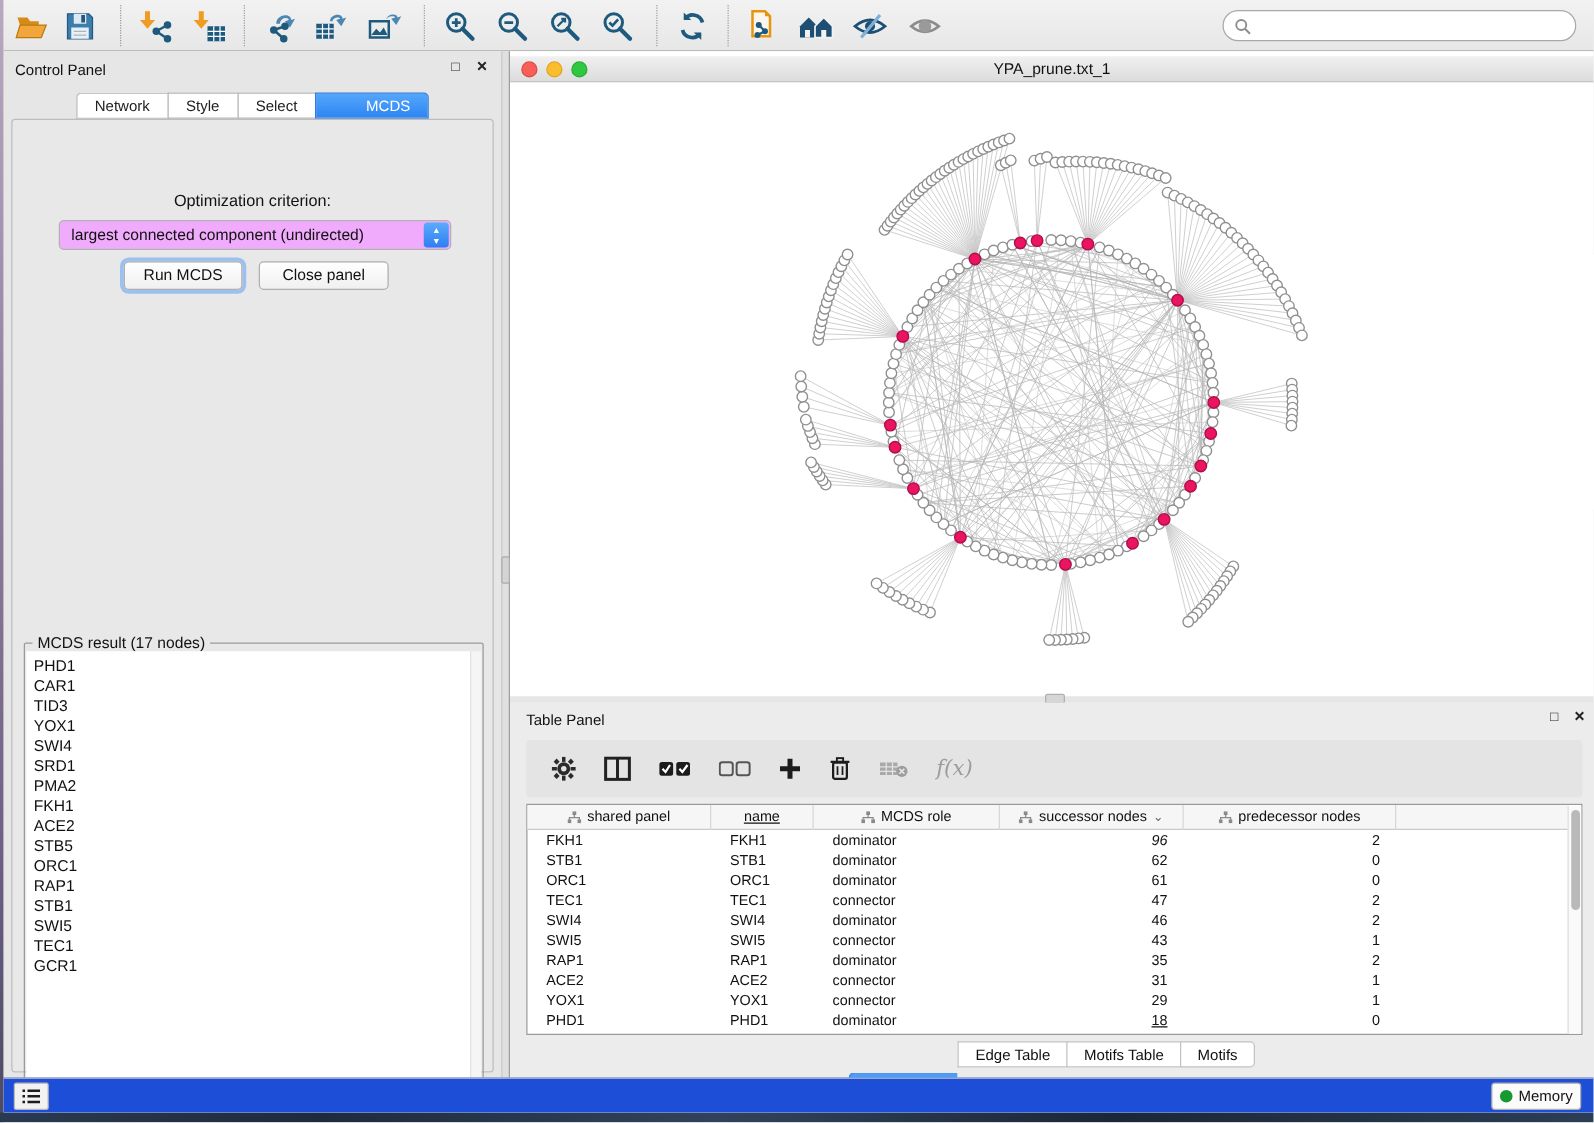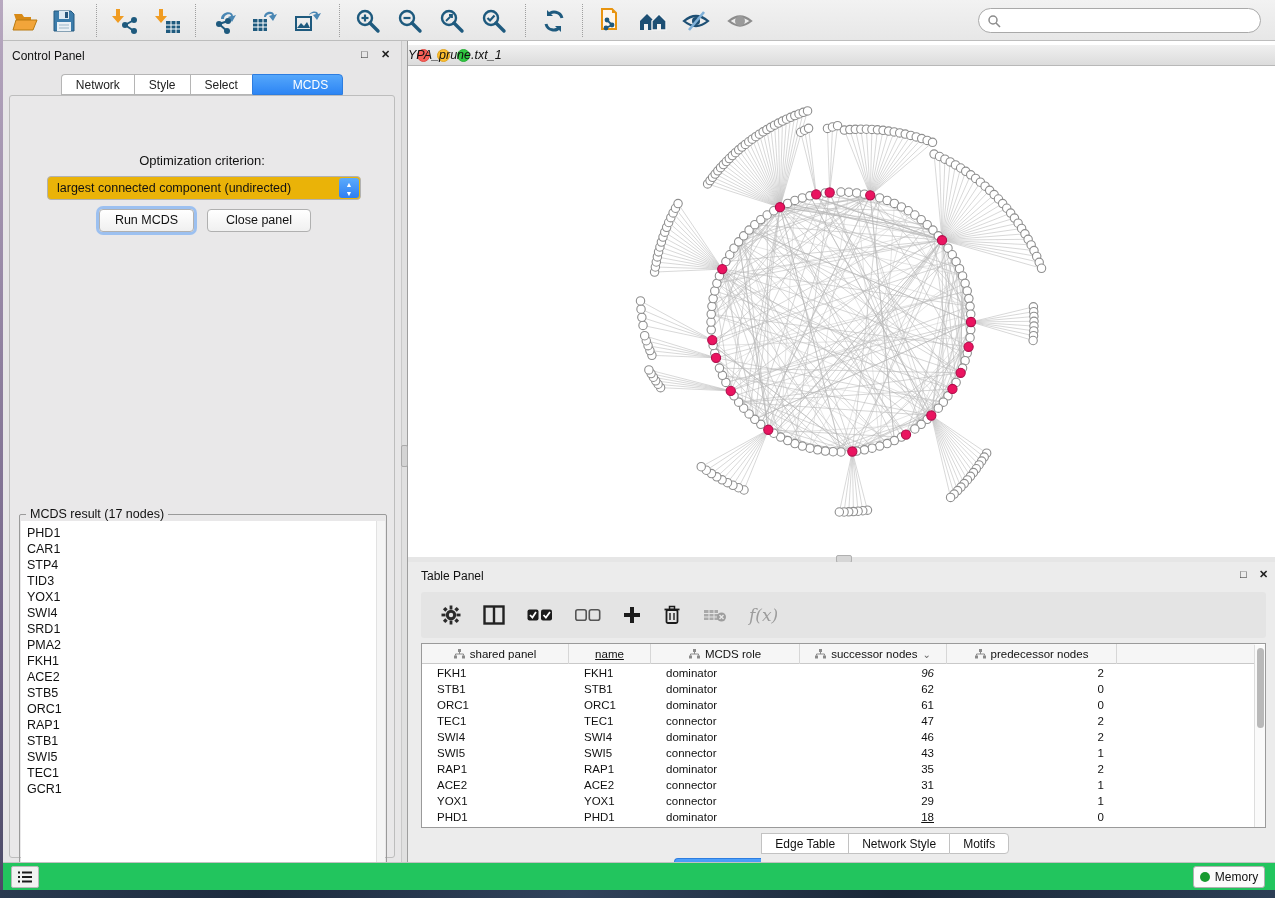--- a/index.html
+++ b/index.html
@@ -29,21 +29,21 @@
   .winbtn { position:absolute; top:7px; font-size:11px; color:#222; cursor:default; line-height:12px; }
   #cp-tabs { position:absolute; left:0; top:33px; width:100%; height:21px; display:flex; justify-content:center; }
   .cp-tab { height:21px; padding:0 14px; font-size:12px; line-height:20px; background:#fff;
     border:1px solid #b5b5b5; border-right:none; color:#222; }
   .cp-tab:first-child { border-radius:4px 0 0 0; }
   .cp-tab:last-child { border-right:1px solid #b5b5b5; border-radius:0 4px 0 0; }
   .cp-tab.active { background:linear-gradient(#55a7fb,#2d85f4); color:#fff; border-color:#2d7de0;padding-left:40px; }
   #cp-content { position:absolute; left:6px; top:54px; width:386px; height:763px;
     border:1px solid #bdbdbd; border-radius:3px; background:#e9e8e9; }
   #opt-label { position:absolute; left:0; top:57px; width:100%; text-align:center; font-size:13px; color:#111; }
-  #criterion { position:absolute; left:37px; top:80px; width:314px; height:24px; background:#eab308;
+  #criterion { position:absolute; left:37px; top:80px; width:314px; height:24px; background:#f0abfc;
     border:1px solid #b2b2b2; border-radius:4px; font-size:12.5px; line-height:22px; padding-left:9px; color:#111; }
   #criterion .caps { position:absolute; right:1px; top:1px; width:20px; height:20px; border-radius:3px;
     background:linear-gradient(#5babfc,#2e7ef2); color:#fff; font-size:7px; line-height:9px; text-align:center; padding-top:2px; }
   .pbtn { position:absolute; top:113px; height:23px; background:linear-gradient(#ffffff,#f0f0f0);
     border:1px solid #b0b0b0; border-radius:4px; font-size:12.5px; color:#111; text-align:center; line-height:21px; }
   #btn-run { left:89px; width:95px; box-shadow:0 0 0 3px rgba(105,165,245,.6); }
   #btn-close { left:197px; width:104px; }
   #mcds-group { position:absolute; left:9px; top:418px; width:368px; height:367px; border:1px solid #9a9a9a; border-radius:2px; }
   #mcds-legend { position:absolute; left:6px; top:-8px; background:#e9e8e9; padding:0 4px; font-size:12.5px; color:#111; }
   #mcds-list { position:absolute; left:1px; top:6px; width:356px; height:357px; background:#fff;
@@ -53,21 +53,21 @@
 
   
   #vsplit { position:absolute; left:398px; top:41px; width:7px; height:821px; background:#e0e0e0; border-left:1px solid #c9c9c9; border-right:1px solid #9e9e9e; }
   #vsplit-handle { position:absolute; left:-1px; top:404px; width:7px; height:22px; background:#d4d4d4; border:1px solid #aaa; border-radius:2px; }
 
   
   #network-view { position:absolute; left:405px; top:41px; width:867px; height:520px; background:#fff; }
   #net-titlebar { position:absolute; left:0; top:4px; width:100%; height:21px;
     background:linear-gradient(#f0f0f0,#dcdcdc); border-bottom:1px solid #b8b8b8; }
   .light { position:absolute; top:4px; width:13px; height:13px; border-radius:50%; }
-  #net-title { position:absolute; width:100%; text-align:left; top:3px; font-size:12.5px; color:#111;font-style:italic; }
+  #net-title { position:absolute; width:100%; text-align:center; top:3px; font-size:12.5px; color:#111; }
   #net-canvas { position:absolute; left:0; top:25px; width:867px; height:495px; background:#fff; }
 
   
   #hsplit { position:absolute; left:405px; top:557px; width:867px; height:5px; background:#e6e6e6; }
   #hsplit-handle { position:absolute; left:428px; top:-2px; width:16px; height:8px; background:#d6d6d6; border:1px solid #b0b0b0; border-radius:2px; }
 
   
   #table-panel { position:absolute; left:405px; top:562px; width:867px; height:300px; background:#ececec; }
   #tp-title { position:absolute; left:13px; top:7px; font-size:12px; color:#111; }
   #tp-toolbar { position:absolute; left:13px; top:30px; width:845px; height:46px; background:#e4e4e4; border-radius:3px;
@@ -85,21 +85,21 @@
   .td.num { text-align:right; padding-right:13px; padding-left:0; }
   #tp-vscroll { position:absolute; right:0px; top:1px; width:11px; height:182px; background:#fafafa; border-left:1px solid #ddd; }
   #tp-vthumb { position:absolute; left:2px; top:3px; width:7px; height:80px; background:#b9b9b9; border-radius:4px; }
   #tp-tabs { position:absolute; left:0; top:271px; width:100%; height:21px; display:flex; justify-content:center; }
   .tp-tab { height:21px; padding:0 13px; font-size:12px; line-height:20px; background:#fff; border:1px solid #c2c2c2; border-right:none; color:#111; }
   .tp-tab:first-child { border-radius:4px 0 0 4px; }
   .tp-tab:last-child { border-right:1px solid #c2c2c2; border-radius:0 4px 4px 0; }
   .tp-tab.active { background:linear-gradient(#4da0fa,#2c83f3); color:#fff; border-color:#2d7de0;margin-top:25px; }
 
   
-  #statusbar { position:absolute; left:0; top:862px; width:1272px; height:28px; background:#22c55e; border-top:1px solid #c2c2c2; }
+  #statusbar { position:absolute; left:0; top:862px; width:1272px; height:28px; background:#1d4ed8; border-top:1px solid #c2c2c2; }
   #menu-btn { position:absolute; left:8px; top:3px; width:28px; height:22px; background:#f2f2f2; border:1px solid #b9b9b9; border-radius:2px;
     display:flex; align-items:center; justify-content:center; }
   #memory-btn { position:absolute; right:10px; top:3px; width:72px; height:22px; background:#fbfbfb; border:1px solid #b0b0b0; border-radius:3px;
     display:flex; align-items:center; justify-content:center; gap:5px; font-size:12px; color:#111; }
   #memory-dot { width:10px; height:10px; border-radius:50%; background:#169a2f; }
 </style>
 </head>
 <body>
 
 <div id="root">
@@ -271,21 +271,20 @@
           <span>largest connected component (undirected)</span>
           <span class="caps">▲<br>▼</span>
         </div>
         <div class="pbtn" id="btn-run">Run MCDS</div>
         <div class="pbtn" id="btn-close">Close panel</div>
         <div id="mcds-group">
           <div id="mcds-legend">MCDS result (17 nodes)</div>
           <div id="mcds-list">
               <div class="mcds-item">PHD1</div>
               <div class="mcds-item">CAR1</div>
-              <div class="mcds-item">STP4</div>
               <div class="mcds-item">TID3</div>
               <div class="mcds-item">YOX1</div>
               <div class="mcds-item">SWI4</div>
               <div class="mcds-item">SRD1</div>
               <div class="mcds-item">PMA2</div>
               <div class="mcds-item">FKH1</div>
               <div class="mcds-item">ACE2</div>
               <div class="mcds-item">STB5</div>
               <div class="mcds-item">ORC1</div>
               <div class="mcds-item">RAP1</div>
@@ -1171,21 +1170,21 @@
             </div>
           </div>
         <div id="tp-vscroll">
             <div id="tp-vthumb"></div>
           </div>
       </div>
 
       <div id="tp-tabs">
           <div class="tp-tab active">Node Table</div>
           <div class="tp-tab">Edge Table</div>
-          <div class="tp-tab">Network Style</div>
+          <div class="tp-tab">Motifs Table</div>
           <div class="tp-tab">Motifs</div>
         </div>
     </div>
 
     <div id="statusbar">
       <div id="menu-btn">
         <svg width="16" height="14" viewBox="0 0 16 14">
             <g stroke="#1c1c1c" stroke-width="2">
               <line x1="1" y1="2.5" x2="3" y2="2.5"></line>
               <line x1="5" y1="2.5" x2="15" y2="2.5"></line>

